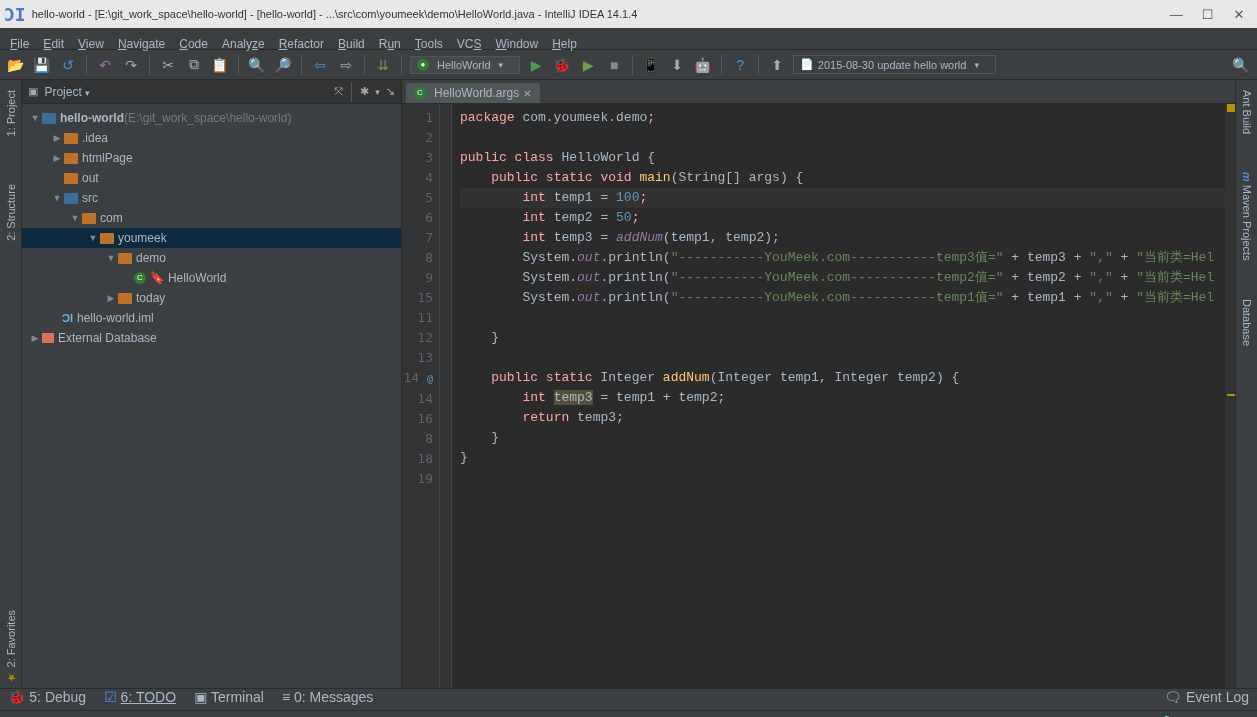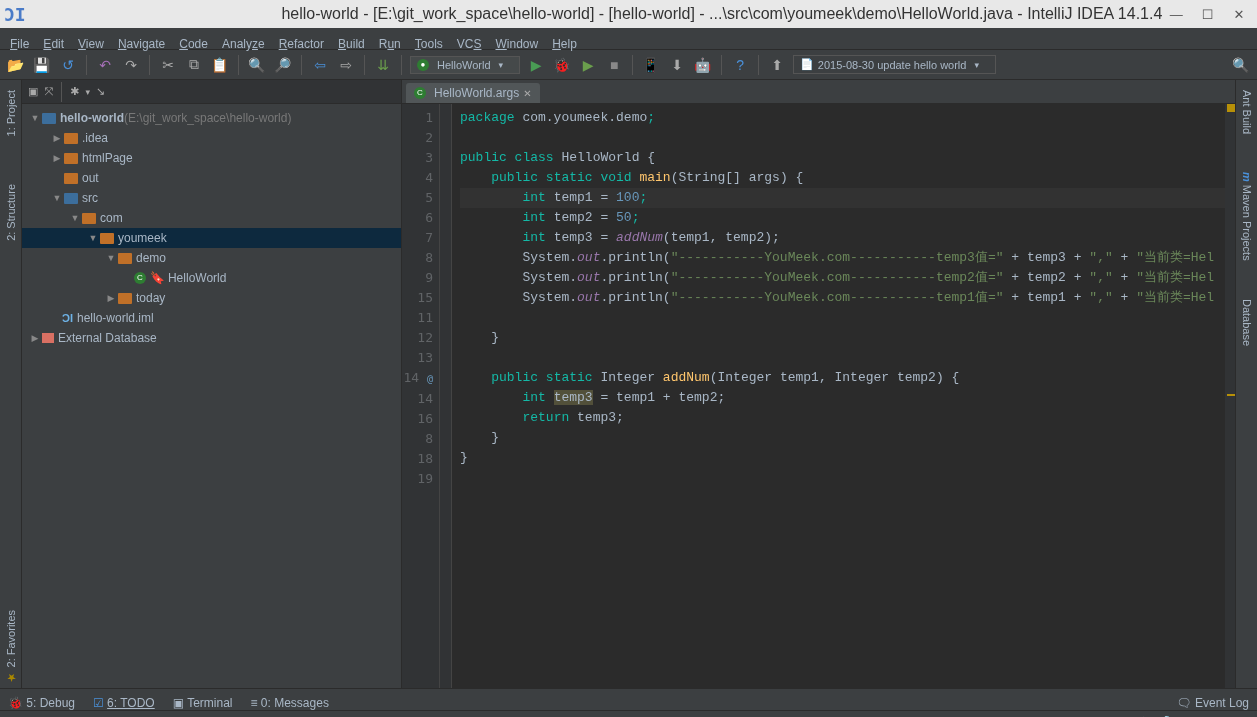--- a/index.html
+++ b/index.html
@@ -1,19 +1,19 @@
 <!DOCTYPE html>
 <html><head>
 <meta charset="utf-8">
 <style>
 * { margin: 0; padding: 0; box-sizing: border-box; }
 body { font-family: "Segoe UI", Arial, sans-serif; background: #3c3f41; color: #a9b7c6; width: 1257px; height: 717px; overflow: hidden; font-size: 12px; }
 .titlebar { height: 28px; background: #e8e8e8; display: flex; align-items: center; padding: 0 4px; color: #333; }
 .titlebar .logo { color: #4a7bc8; font-weight: bold; font-size: 18px; margin-right: 6px; font-family: monospace; }
-.titlebar .title { flex: 1; font-size: 16px; text-align:right;}
+.titlebar .title { flex: 1; font-size: 11px; text-align:left;}
 .titlebar .win-btns span { display: inline-block; width: 28px; text-align: center; font-size: 13px; color: #555; cursor: pointer; }
 .menubar { height: 22px; background: #3c3f41; border-bottom: 1px solid #2b2b2b; display: flex; align-items: center; padding: 0 10px; gap: 14px; }
 .menubar span { cursor: pointer; margin-top: 11px; }
 .menubar span u { text-decoration: underline; }
 .toolbar { height: 30px; background: #3c3f41; border-bottom: 1px solid #2b2b2b; display: flex; align-items: center; padding: 0 6px; gap: 6px; }
 .tool-ico { width: 20px; height: 20px; display:inline-flex;align-items:center;justify-content:center; cursor: pointer; color:#aaa; font-size:14px;}
 .sep { width: 1px; height: 20px; background: #555; margin: 0 2px; }
 .run-config { background:#45494a;border:1px solid #555; padding:2px 16px 2px 6px; font-size:11px; display:flex; align-items:center; gap:4px;}
 .run-config::after{content:"▾"; font-size:9px; margin-left:4px;}
 .vcs-dd { background:#3c3f41;border:1px solid #555; padding:2px 16px 2px 6px; font-size:11px; display:flex; align-items:center;}
@@ -42,30 +42,30 @@
 .iml-ico{color:#6eb3e7;font-weight:bold;margin-right:4px;font-size:11px;}
 .tree-item .hint{color:#787878;}
 .editor-area { flex:1; display:flex; flex-direction:column; background:#2b2b2b;}
 .editor-tabs { height:24px; background:#3c3f41; display:flex; align-items:flex-end; border-bottom:1px solid #2b2b2b;}
 .editor-tab { background:#515658; padding:3px 8px; display:flex; align-items:center; gap:4px; font-size:12px; border-top-left-radius:3px; border-top-right-radius:3px; margin-left:4px;}
 .editor-tab .close{color:#aaa;font-size:10px;cursor:pointer;}
 .editor-body { flex:1; display:flex; overflow:hidden; position:relative;}
 .gutter-col { width:38px; background:#313335; border-right:1px solid #444; text-align:right; padding:4px 6px 0 0; color:#606366; font-family:"Consolas",monospace; font-size:13px; line-height:20px;}
 .fold-col { width:12px; background:#313335; border-right:1px solid #444;}
 .code-col { flex:1; padding:4px 0 0 8px; font-family:"Consolas","Courier New",monospace; font-size:13px; line-height:20px; white-space:pre; overflow:hidden;}
-.kw{color:#14b8a6;}
+.kw{color:#fca5a5;}
 .meth{color:#ffc66d;}
 .str{color:#6a8759;}
 .num{color:#6897bb;}
 .fld-st{color:#9876aa;font-style:italic;}
 .marker-col{width:10px;background:#313335;position:relative;}
 .marker-col .warn{position:absolute;top:0;right:0;width:8px;height:8px;background:#b79008;}
 .marker-col .mark{position:absolute;right:0;width:8px;height:2px;background:#b79008;}
 .line-5{background:#323232;}
-.bottom-tools { height:22px; background:#3c3f41; border-top:1px solid #2b2b2b; display:flex; align-items:flex-end; padding:0 8px; gap:18px; font-size:12px;}
+.bottom-tools { height:22px; background:#3c3f41; border-top:1px solid #2b2b2b; display:flex; align-items:flex-start; padding:0 8px; gap:18px; font-size:14px;}
 .bottom-tools .spacer{flex:1;}
 .status-bar { height:22px; background:#3c3f41; border-top:1px solid #2b2b2b; display:flex; align-items:center; padding:0 8px; font-size:11px; gap:14px;}
 .status-bar .msg{flex:1;}
 .status-bar .lock{color:#888;}
 .star{color:#aa8800;}
 .bookmark{color:#d9a84e;}
 </style>
 </head>
 <body>
 
@@ -144,20 +144,21 @@
   <div class="left-gutter">
     <div class="vlabel">1: Project</div>
     <div class="vlabel">2: Structure</div>
     <div style="flex:1"></div>
     <div class="vlabel"><span class="star">★</span> <span>2: Favorites</span></div>
   </div>
 
   <div class="project-panel">
     <div class="panel-header">
       <span class="picon">▣</span>
+      <span class="ptitle"><span>Project</span> <span style="font-size:9px">▾</span></span>
       <span class="picon">⤧</span>
       <span class="sep"></span>
       <span class="picon">✱</span>
       <span class="picon" style="font-size:9px">▾</span>
       <span class="picon">↘</span>
     </div>
     <div class="tree">
       <div class="tree-item" style="padding-left:6px">
           <span class="arrow">▼</span>
           <span class="folder-ico blue"></span>

